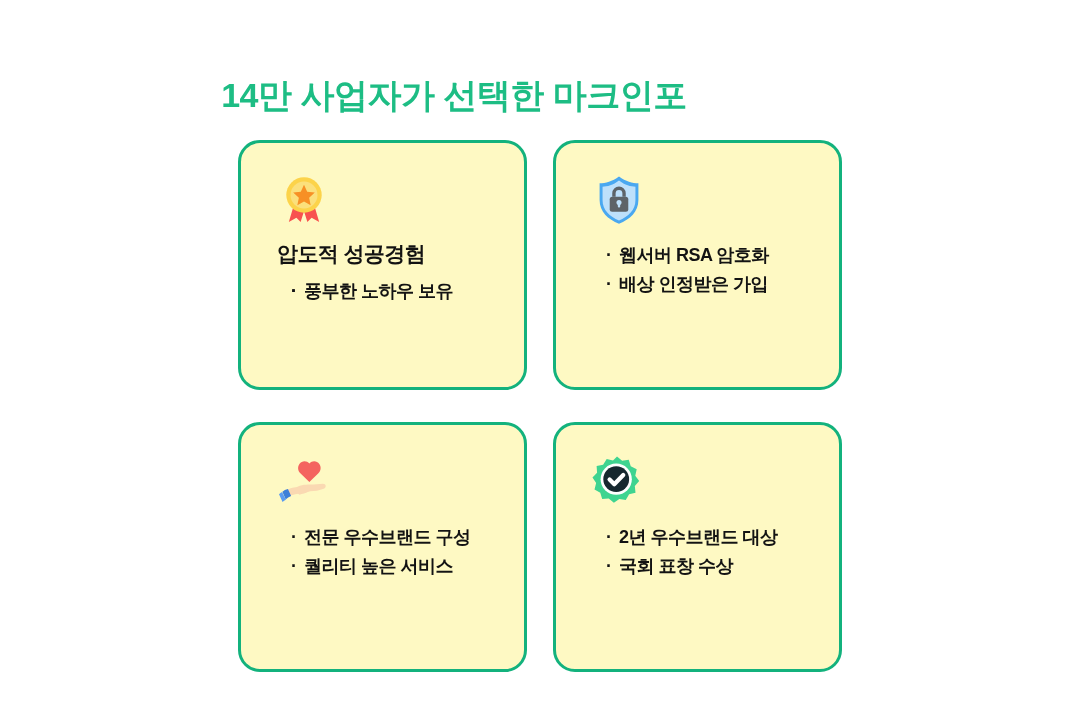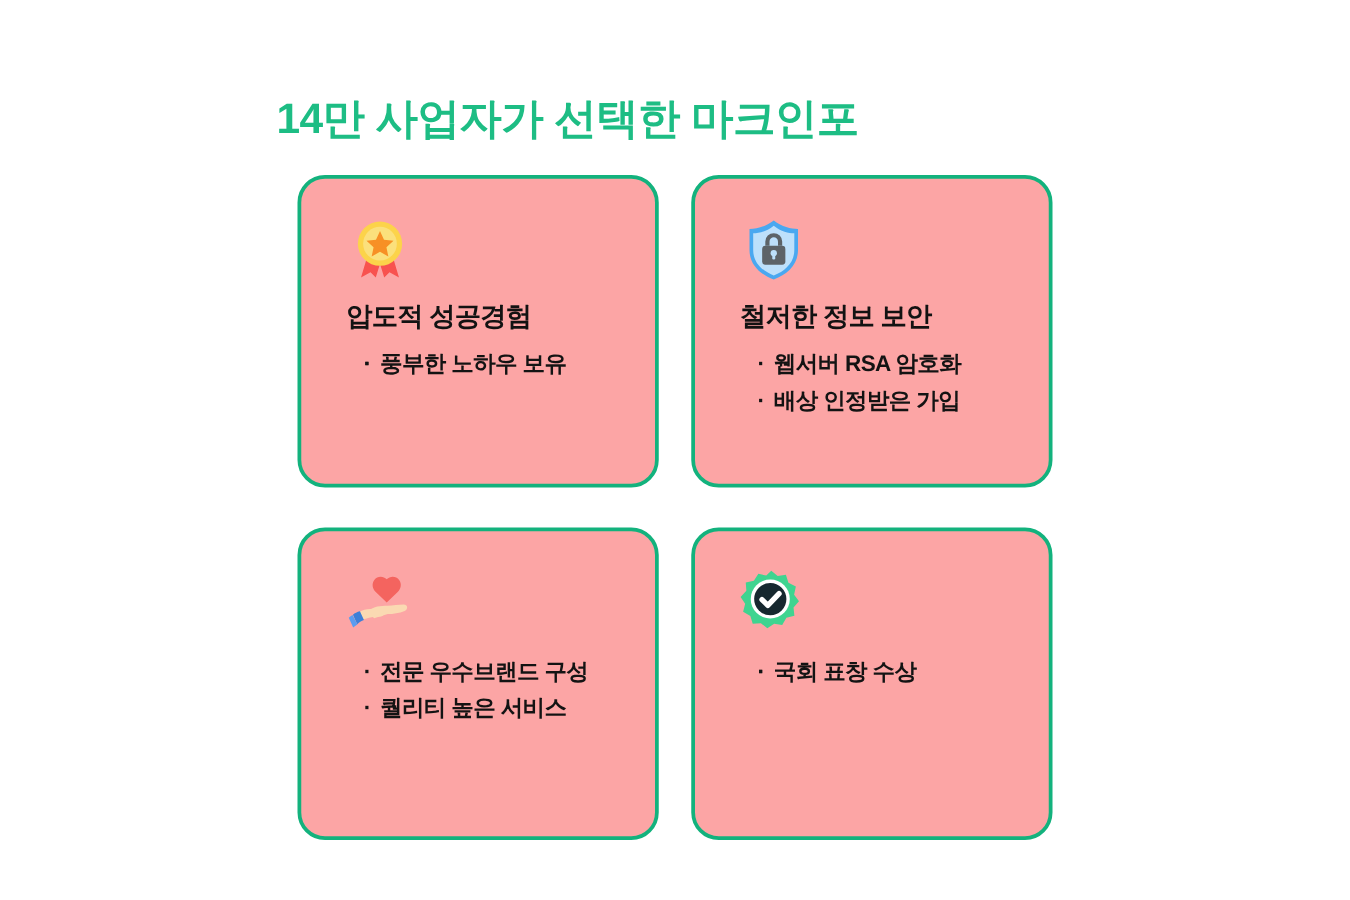--- a/index.html
+++ b/index.html
@@ -47,21 +47,21 @@
     grid-template-columns: 289px 289px;
     grid-template-rows: 250px 250px;
     column-gap: 26px;
     row-gap: 32px;
   }
 
   .card {
     box-sizing: border-box;
     border: 3px solid #13b27d;
     border-radius: 22px;
-    background: #fca5a5;
+    background: #fef9c3;
     position: relative;
     padding: 0;
     overflow: hidden;
   }
 
   .card-inner {
     position: absolute;
     left: 36px;
     top: 30px;
     right: 10px;
@@ -147,21 +147,20 @@
         <span class="card-icon">
           <svg viewBox="0 0 64 64" width="54" height="54" aria-hidden="true">
             <path d="M32 4 C24 10 16 12 9 12 L9 32 C9 46 19 55 32 60 C45 55 55 46 55 32 L55 12 C48 12 40 10 32 4 Z" fill="#4aa8f0"></path>
             <path d="M32 9 C25 14.5 18 16.2 12.5 16.2 L12.5 32 C12.5 44 21 51.8 32 56.2 C43 51.8 51.5 44 51.5 32 L51.5 16.2 C46 16.2 39 14.5 32 9 Z" fill="#bde0fb"></path>
             <path d="M24 28 L24 24 A8 8 0 0 1 40 24 L40 28 L36 28 L36 24 A4 4 0 0 0 28 24 L28 28 Z" fill="#5d6368"></path>
             <rect x="21" y="28" width="22" height="18" rx="3" fill="#5d6368"></rect>
             <circle cx="32" cy="35" r="3" fill="#bde0fb"></circle>
             <rect x="30.6" y="35" width="2.8" height="6" rx="1.2" fill="#bde0fb"></rect>
           </svg>
         </span>
-        <div class="card-title">철저한 정보 보안</div>
         <ul class="card-list">
           <li>
             <span class="bullet-dot">·</span>
             <span>웹서버 RSA 암호화</span>
           </li>
           <li>
             <span class="bullet-dot">·</span>
             <span>배상 인정받은 가입</span>
           </li>
         </ul>
@@ -198,20 +197,21 @@
           <svg viewBox="0 0 64 64" width="50" height="50" aria-hidden="true">
             <path d="M32 2 L38.6 7.4 L47 6.2 L49.6 14.3 L57.2 18.3 L55.4 26.6 L60.4 33.4 L54.8 39.8 L55.7 48.2 L47.5 50.3 L43.2 57.7 L35 56.2 L28 61 L21.4 55.8 L13 56.4 L10.6 48.3 L3.2 44 L5.3 35.8 L0.6 28.8 L6.5 22.6 L5.9 14.2 L14.2 12.4 L18.8 5.2 L26.9 7 Z" fill="#3fd490"></path>
             <circle cx="31" cy="31" r="20" fill="#ffffff"></circle>
             <circle cx="31" cy="31" r="16.5" fill="#16282f"></circle>
             <path d="M22.5 31.5 L28.5 37.5 L40 25.5" fill="none" stroke="#ffffff" stroke-width="5.4" stroke-linecap="round" stroke-linejoin="round"></path>
           </svg>
         </span>
         <ul class="card-list">
           <li>
             <span class="bullet-dot">·</span>
+            <span>2년 우수브랜드 대상</span>
           </li>
           <li>
             <span class="bullet-dot">·</span>
             <span>국회 표창 수상</span>
           </li>
         </ul>
       </div>
     </div>
 
   </div>

